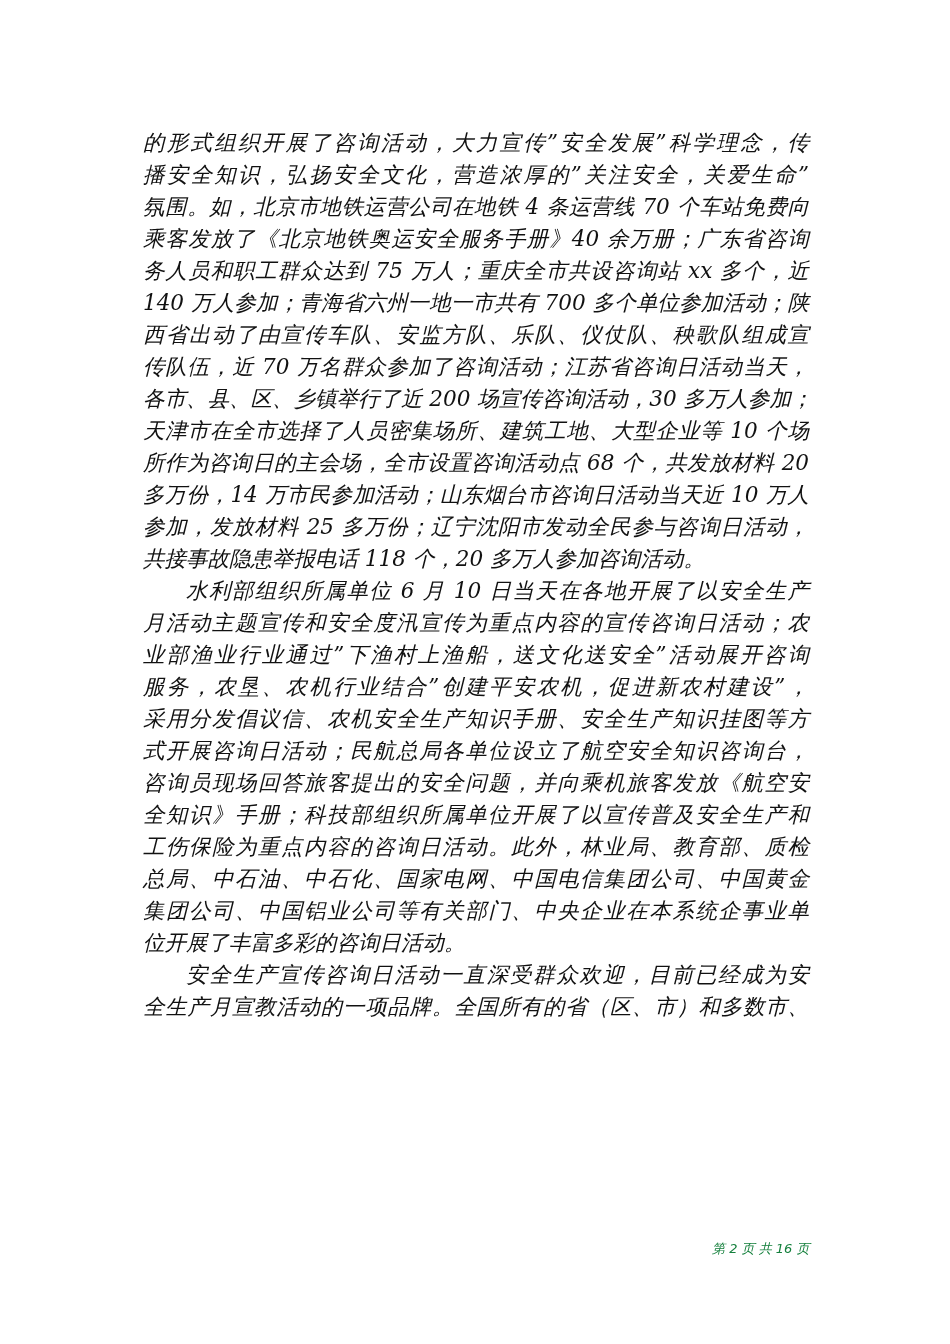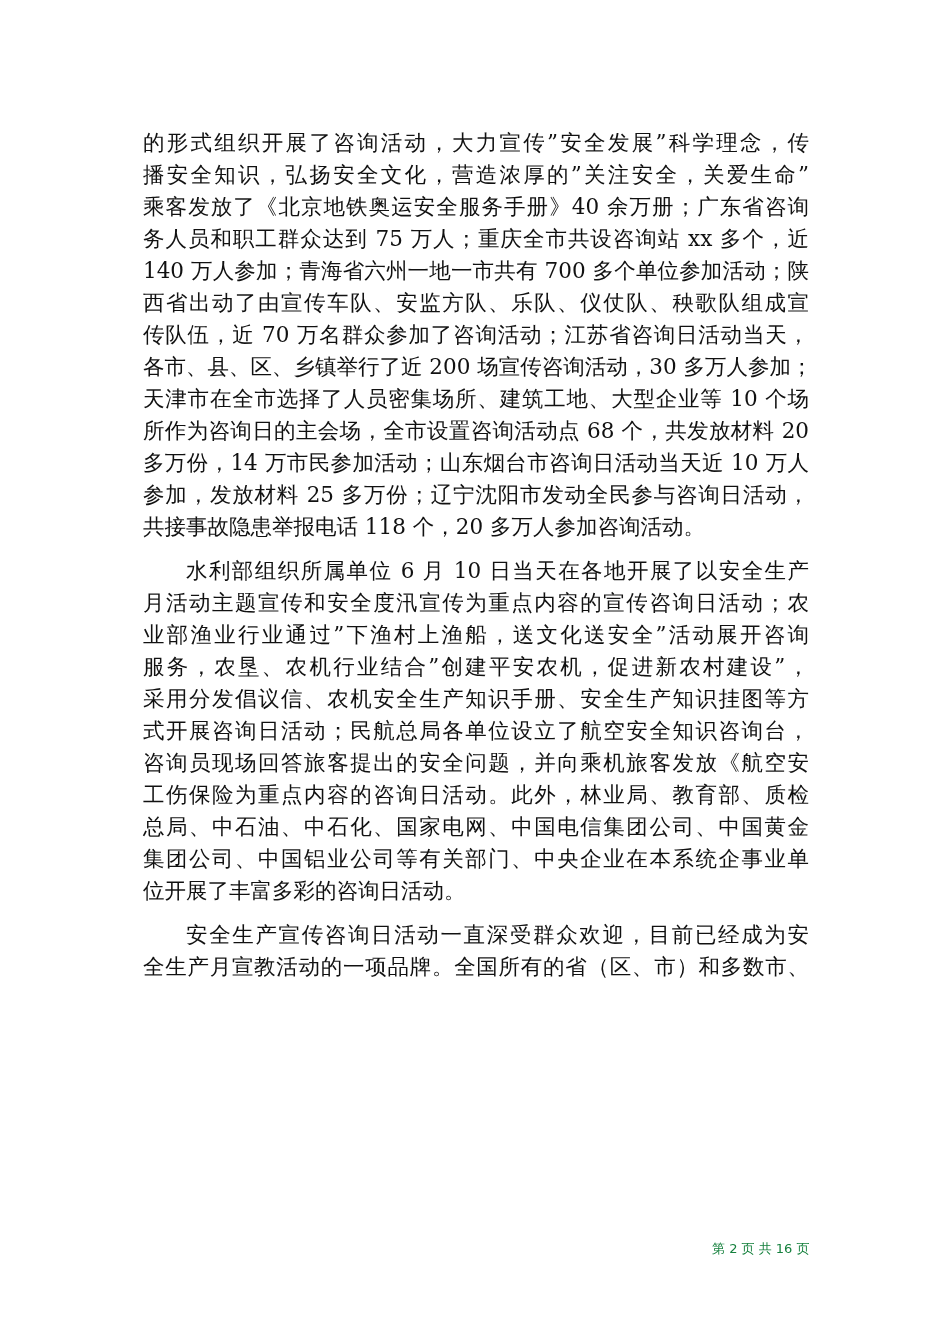--- a/index.html
+++ b/index.html
@@ -1,53 +1,55 @@
 <!DOCTYPE html>
 <html><head>
 <meta charset="utf-8">
 <style>
   html, body { margin:0; padding:0; background:#ffffff; }
   body { width:950px; height:1344px; position:relative; overflow:hidden;
          font-family: "DejaVu Serif", "Liberation Serif", serif; color:#111; }
-  .page { position:absolute; left:0; top:0; width:950px; height:1344px; background:#fff; }
+  .page { position:absolute; left:0; top:0; width:950px; height:1344px; background:#fff;font-style:italic; }
   .body-text { position:absolute; left:143px; top:127px; width:666px; }
   .line { display:block; height:32px; line-height:32px; font-size:21.5px;
           white-space:nowrap; text-align:justify; text-align-last:justify; letter-spacing:0px; }
   .line.last { text-align-last:left; }
-  .line.indent { padding-left:43px;margin-top:12px; }
+  .line.indent { padding-left:43px; }
   .footer { position:absolute; left:712px; top:1240px; font-size:13px;
             font-family: "DejaVu Sans", "Liberation Sans", sans-serif; color:#15803d; }
 </style>
 </head>
 <body>
 
 <div class="page">
   <div class="body-text">
 
     <span class="line">的形式组织开展了咨询活动，大力宣传”安全发展”科学理念，传</span>
     <span class="line">播安全知识，弘扬安全文化，营造浓厚的”关注安全，关爱生命”</span>
+    <span class="line">氛围。如，北京市地铁运营公司在地铁 4 条运营线 70 个车站免费向</span>
     <span class="line">乘客发放了《北京地铁奥运安全服务手册》40 余万册；广东省咨询</span>
     <span class="line">务人员和职工群众达到 75 万人；重庆全市共设咨询站 xx 多个，近</span>
     <span class="line">140 万人参加；青海省六州一地一市共有 700 多个单位参加活动；陕</span>
     <span class="line">西省出动了由宣传车队、安监方队、乐队、仪仗队、秧歌队组成宣</span>
     <span class="line">传队伍，近 70 万名群众参加了咨询活动；江苏省咨询日活动当天，</span>
     <span class="line">各市、县、区、乡镇举行了近 200 场宣传咨询活动，30 多万人参加；</span>
     <span class="line">天津市在全市选择了人员密集场所、建筑工地、大型企业等 10 个场</span>
     <span class="line">所作为咨询日的主会场，全市设置咨询活动点 68 个，共发放材料 20</span>
     <span class="line">多万份，14 万市民参加活动；山东烟台市咨询日活动当天近 10 万人</span>
     <span class="line">参加，发放材料 25 多万份；辽宁沈阳市发动全民参与咨询日活动，</span>
     <span class="line last">共接事故隐患举报电话 118 个，20 多万人参加咨询活动。</span>
 
     <span class="line indent">水利部组织所属单位 6 月 10 日当天在各地开展了以安全生产</span>
     <span class="line">月活动主题宣传和安全度汛宣传为重点内容的宣传咨询日活动；农</span>
     <span class="line">业部渔业行业通过”下渔村上渔船，送文化送安全”活动展开咨询</span>
     <span class="line">服务，农垦、农机行业结合”创建平安农机，促进新农村建设”，</span>
     <span class="line">采用分发倡议信、农机安全生产知识手册、安全生产知识挂图等方</span>
     <span class="line">式开展咨询日活动；民航总局各单位设立了航空安全知识咨询台，</span>
     <span class="line">咨询员现场回答旅客提出的安全问题，并向乘机旅客发放《航空安</span>
+    <span class="line">全知识》手册；科技部组织所属单位开展了以宣传普及安全生产和</span>
     <span class="line">工伤保险为重点内容的咨询日活动。此外，林业局、教育部、质检</span>
     <span class="line">总局、中石油、中石化、国家电网、中国电信集团公司、中国黄金</span>
     <span class="line">集团公司、中国铝业公司等有关部门、中央企业在本系统企事业单</span>
     <span class="line last">位开展了丰富多彩的咨询日活动。</span>
 
     <span class="line indent">安全生产宣传咨询日活动一直深受群众欢迎，目前已经成为安</span>
     <span class="line">全生产月宣教活动的一项品牌。全国所有的省（区、市）和多数市、</span>
   </div>
 
   <div class="footer">第 2 页 共 16 页</div>

